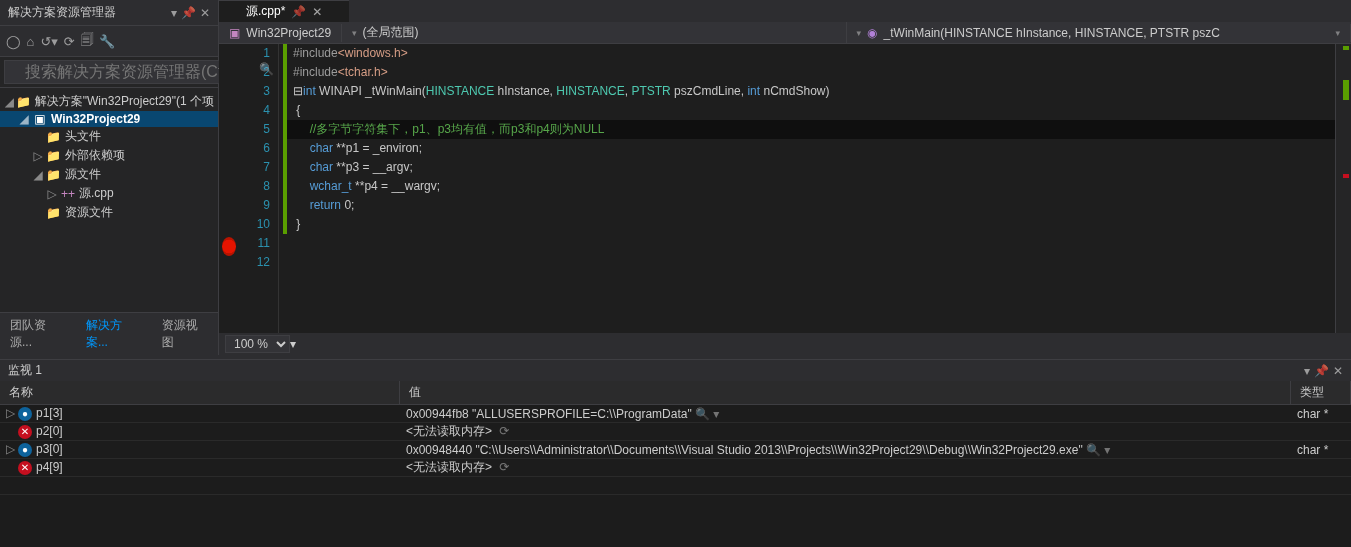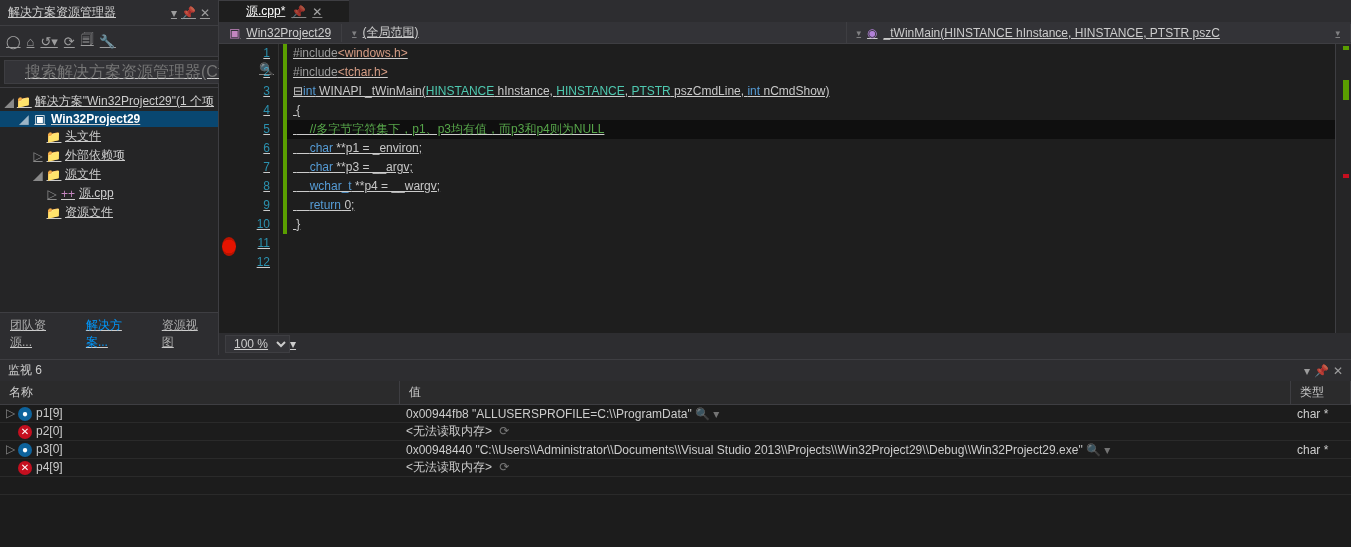--- a/index.html
+++ b/index.html
@@ -1,17 +1,17 @@
 <!DOCTYPE html>
 <html><head>
 <meta charset="utf-8">
 <style>
 * { margin:0; padding:0; box-sizing:border-box; font-family:"Microsoft YaHei","Segoe UI",sans-serif; font-size:12px; }
 body { background:#1e1e1e; color:#ccc; width:1351px; height:547px; overflow:hidden; display:flex; flex-direction:column; }
-.top-area { display:flex; height:355px;text-decoration:underline; }
+.top-area { display:flex; height:355px; }
 .solution-panel { width:219px; background:#252526; border-right:1px solid #3e3e42; display:flex; flex-direction:column; }
 .panel-header { background:#2d2d30; padding:4px 8px; display:flex; align-items:center; justify-content:space-between; border-bottom:1px solid #3e3e42; }
 .panel-title { color:#ccc; }
 .panel-icons { display:flex; gap:4px; }
 .panel-icons span { cursor:pointer; opacity:.7; }
 .toolbar-row { display:flex; gap:6px; padding:4px 6px; align-items:center; background:#2d2d30; border-bottom:1px solid #3e3e42; }
 .toolbar-row span { opacity:.7; cursor:pointer; font-size:13px; }
 .search-box { display:flex; padding:3px 4px; background:#252526; border-bottom:1px solid #3e3e42; }
 .search-box input { flex:1; background:#333337; border:1px solid #3e3e42; color:#7dd3fc; padding:2px 20px; font-size:16px; }
 .search-box .mag { padding:2px 6px; opacity:.6; }
@@ -209,36 +209,36 @@
       <select class="zoom-sel"><option>100 %</option></select>
       <span>▾</span>
     </div>
   </div>
 </div>
 
 <hr class="split">
 
 <div class="watch-panel">
   <div class="watch-title-row">
-    <span>监视 6</span>
+    <span>监视 1</span>
     <span class="panel-icons">
       <span>▾</span>
       <span>📌</span>
       <span>✕</span>
     </span>
   </div>
   <div class="watch-grid">
     <div class="watch-hdr">
       <div class="col-name">名称</div>
       <div class="col-val">值</div>
       <div class="col-type">类型</div>
     </div>
     <div id="watch-body">
         <div class="watch-row">
-          <div class="cell col-name"><span class="w-tw">▷</span><span class="w-ico w-ok">●</span><span>p1[9]</span></div>
+          <div class="cell col-name"><span class="w-tw">▷</span><span class="w-ico w-ok">●</span><span>p1[3]</span></div>
           <div class="cell col-val"><span>0x00944fb8 "ALLUSERSPROFILE=C:\\ProgramData"</span> <span style="opacity:.5">🔍 ▾</span></div>
           <div class="cell col-type"><span>char *</span></div>
         </div>
         <div class="watch-row">
           <div class="cell col-name"><span class="w-tw"></span><span class="w-ico w-err">✕</span><span>p2[0]</span></div>
           <div class="cell col-val"><span>&lt;无法读取内存&gt;</span> <span class="refresh-ico">⟳</span></div>
           <div class="cell col-type"><span></span></div>
         </div>
         <div class="watch-row">
           <div class="cell col-name"><span class="w-tw">▷</span><span class="w-ico w-ok">●</span><span>p3[0]</span></div>

